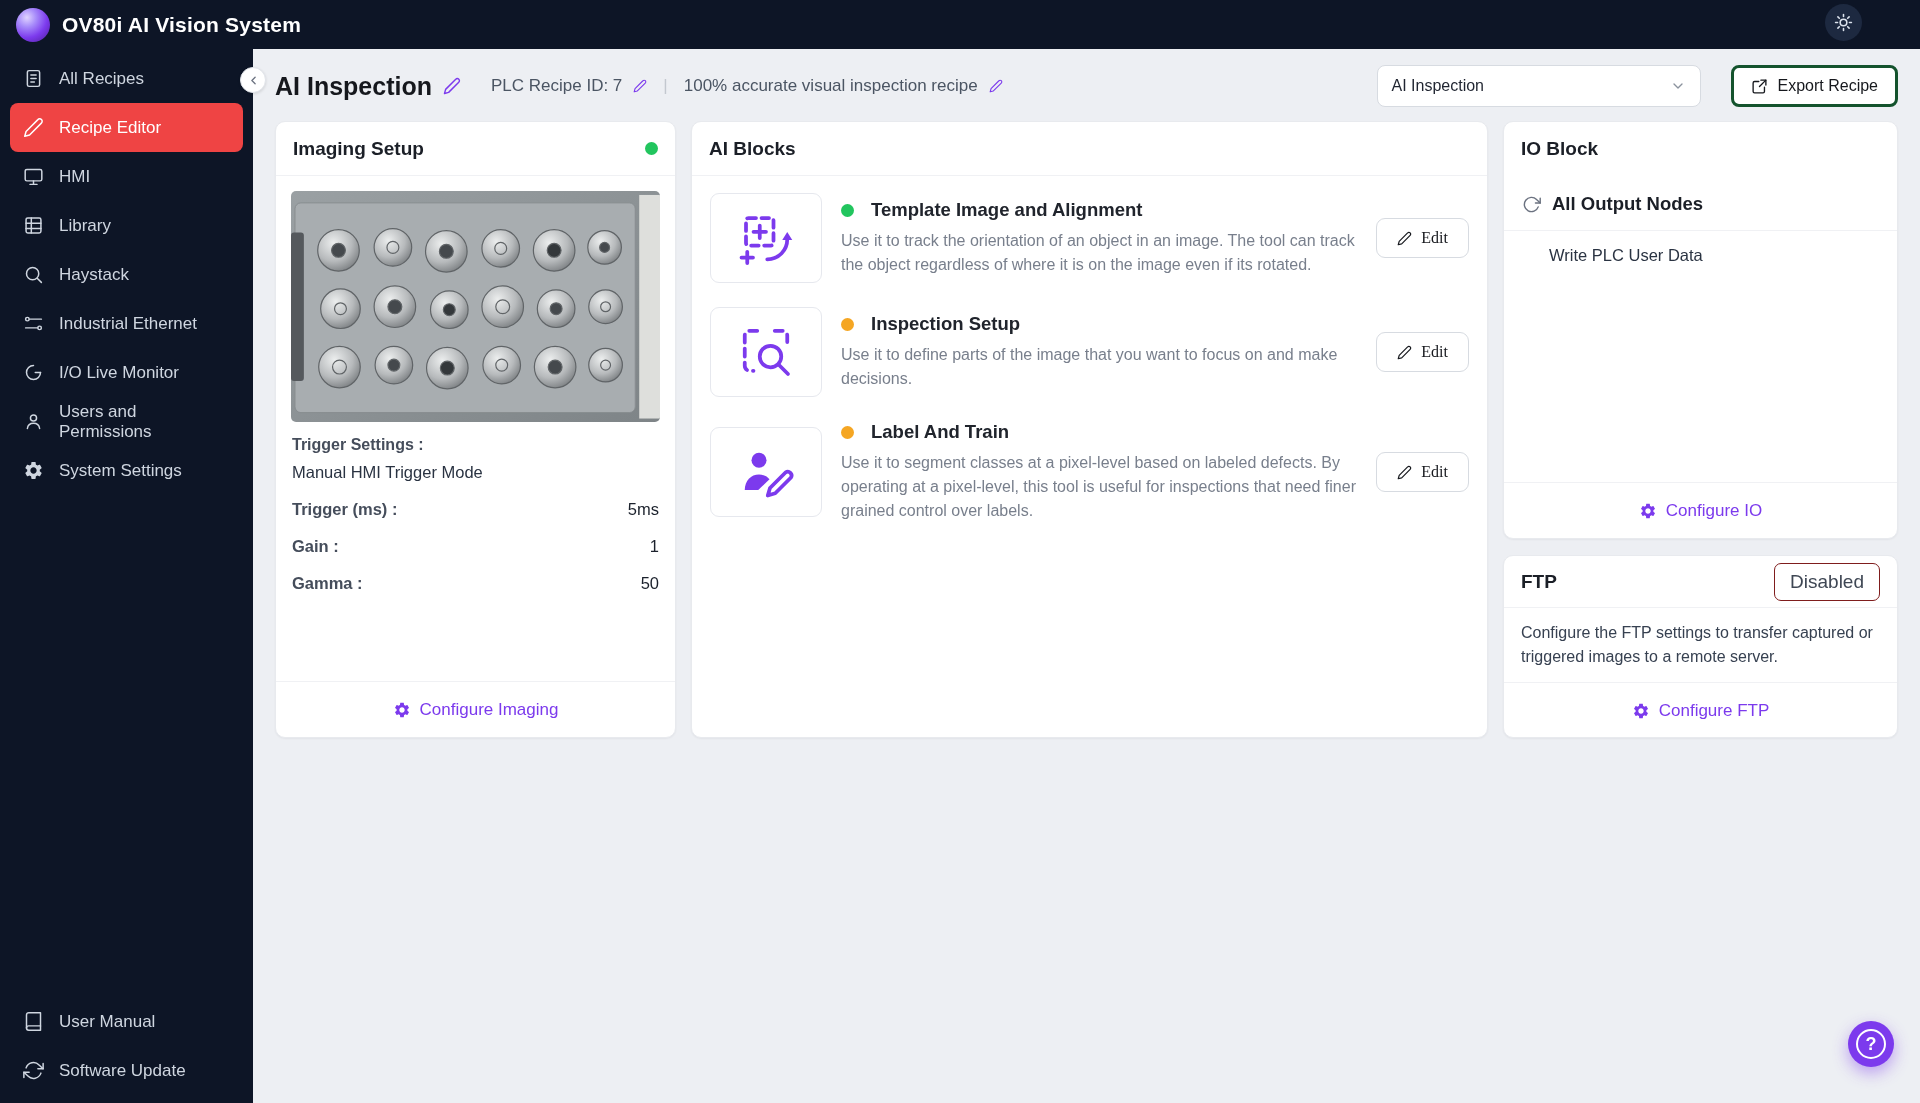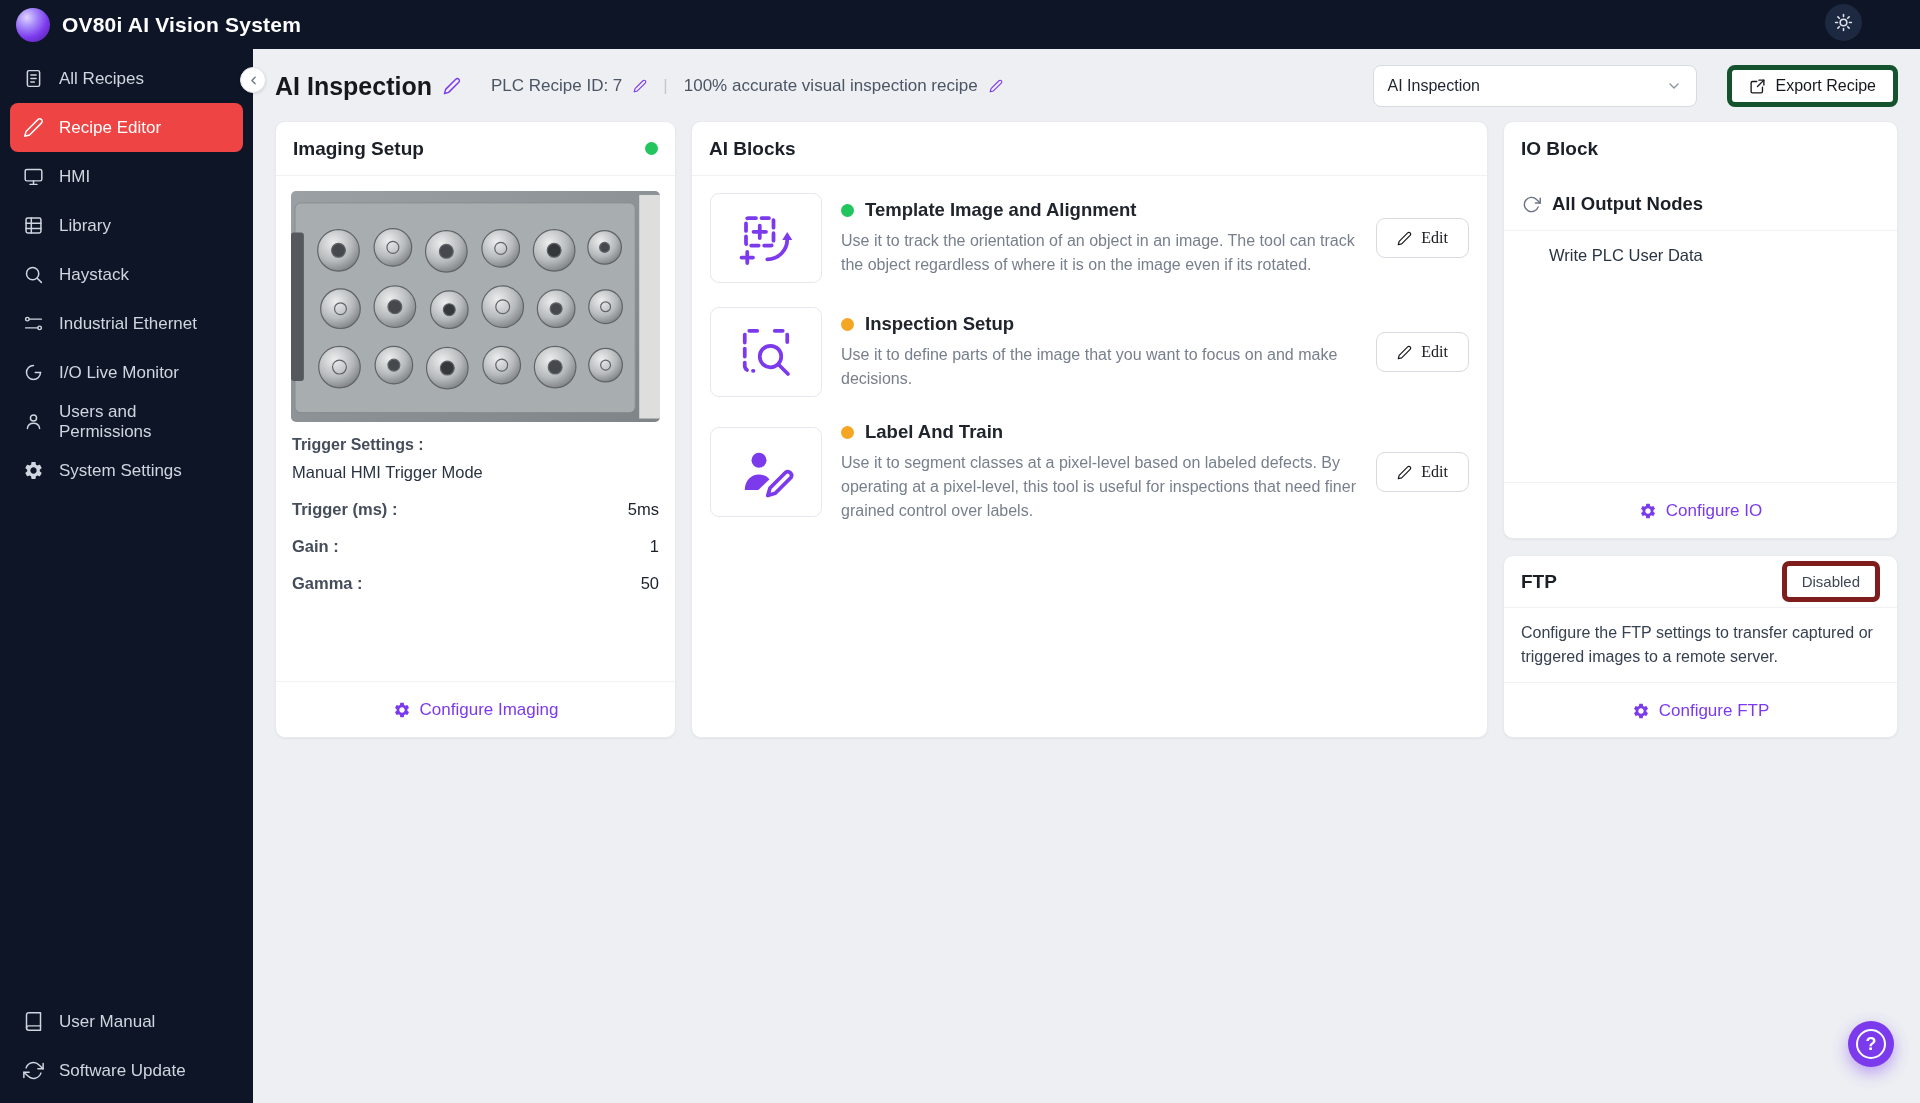--- a/index.html
+++ b/index.html
@@ -41,21 +41,21 @@
   .page-title { font-size:25px; font-weight:700; color:#16181d; margin:0; }
   .edit-ic { color:#7c3aed; margin-left:11px; display:flex; align-items:center; cursor:pointer; }
   .plc-id { font-size:17px; color:#4b5563; margin-left:30px; }
   .hdr-sep { color:#c3c8cf; margin:0 16px; font-size:17px; }
   .recipe-desc { font-size:17px; color:#4b5563; }
   .hdr-spacer { flex:1; }
   .select { width:324px; height:42px; background:#fff; border:1px solid #d7dbe1; border-radius:8px;
     display:flex; align-items:center; justify-content:space-between; padding:0 14px;
     font-size:16px; color:#1f2430; margin-right:30px; cursor:pointer; }
   .select .chev { color:#8b929d; display:flex; }
-  .export-btn { height:42px; background:#fff; border:5px solid #14532d; border-radius:8px;
+  .export-btn { height:42px; background:#fff; border:3px solid #14532d; border-radius:8px;
     display:flex; align-items:center; gap:10px; padding:0 17px; font-size:16px; font-weight:500;
     color:#16181d; cursor:pointer; font-family:inherit; }
 
   
   .columns { display:flex; gap:15px; align-items:flex-start; }
   .card { background:#fff; border:1px solid #e8eaee; border-radius:10px; box-shadow:0 1px 2px rgba(16,24,40,.05); }
   .card-head { display:flex; align-items:center; justify-content:space-between; padding:0 17px;
     height:54px; font-size:19px; font-weight:600; color:#1b1f27; flex:0 0 auto; border-bottom:1px solid #f0f1f4; }
   .card-head.no-line { border-bottom:none; }
   .dot { width:13px; height:13px; border-radius:50%; flex:0 0 auto; }
@@ -77,40 +77,40 @@
   .srow .lab { font-weight:700; color:#454d5b; }
   .srow .val { color:#1b212c; }
 
   
   .ai-panel { flex:1; height:617px; display:flex; flex-direction:column; min-width:0; }
   .blocks { padding:17px 18px; display:flex; flex-direction:column; gap:24px; overflow:hidden; }
   .block { display:flex; align-items:center; gap:19px; }
   .block-icon { width:112px; height:90px; border:1px solid #e6e8ee; border-radius:9px; background:#fff;
     display:flex; align-items:center; justify-content:center; flex:0 0 auto; }
   .block-body { flex:1; min-width:0; }
-  .block-title-row { display:flex; align-items:center; gap:11px; }
+  .block-title-row { display:flex; align-items:center; gap:17px; }
   .block-title { font-size:18.5px; font-weight:600; color:#20242c; }
   .block-desc { margin:8px 0 0; font-size:16px; color:#787f8c; line-height:1.5; max-width:520px; }
   .edit-btn { align-self:center; margin-left:auto; display:flex; align-items:center; gap:9px;
     padding:10px 20px; border:1px solid #d7dbe1; border-radius:9px; background:#fff;
     font-size:16px; color:#16181d; cursor:pointer; font-family:Liberation Serif, serif; }
 
   
   .col-right { width:395px; flex:0 0 auto; display:flex; flex-direction:column; gap:16px; }
   .io-card { height:418px; display:flex; flex-direction:column; }
   .io-sub { display:flex; align-items:center; gap:11px; padding:17px 18px 15px; margin:0 0;
     font-size:18.5px; font-weight:700; color:#1b1f27; border-bottom:1px solid #f0f1f4; }
   .io-sub svg { color:#6b7280; }
   .io-node { padding:15px 18px 0 45px; font-size:16.5px; color:#2a3342; }
 
   .ftp-card { height:183px; display:flex; flex-direction:column; }
   .ftp-head { display:flex; align-items:center; justify-content:space-between; padding:12px 17px;
     height:52px; border-bottom:1px solid #f0f1f4; flex:0 0 auto; }
   .ftp-title { font-size:19px; font-weight:600; color:#1b1f27; }
-  .badge-disabled { border:5px solid #7f1d1d; border-radius:7px; padding:7px 15px; font-size:15px;
+  .badge-disabled { border:1px solid #7f1d1d; border-radius:7px; padding:7px 15px; font-size:19px;
     color:#3f4754; background:#fff; }
   .ftp-desc { padding:13px 17px; font-size:16px; color:#374151; line-height:1.5; }
 
   
   .help-fab { position:absolute; right:26px; bottom:36px; width:46px; height:46px; border-radius:50%;
     background:#7c3aed; color:#fff; border:none; cursor:pointer;
     display:flex; align-items:center; justify-content:center;
     box-shadow:0 6px 16px rgba(124,58,237,.45); font-size:21px; font-weight:700; font-family:inherit; }
   .help-fab .ring { width:30px; height:30px; border:2px solid #fff; border-radius:50%;
     display:flex; align-items:center; justify-content:center; font-size:18px; font-weight:700; }

